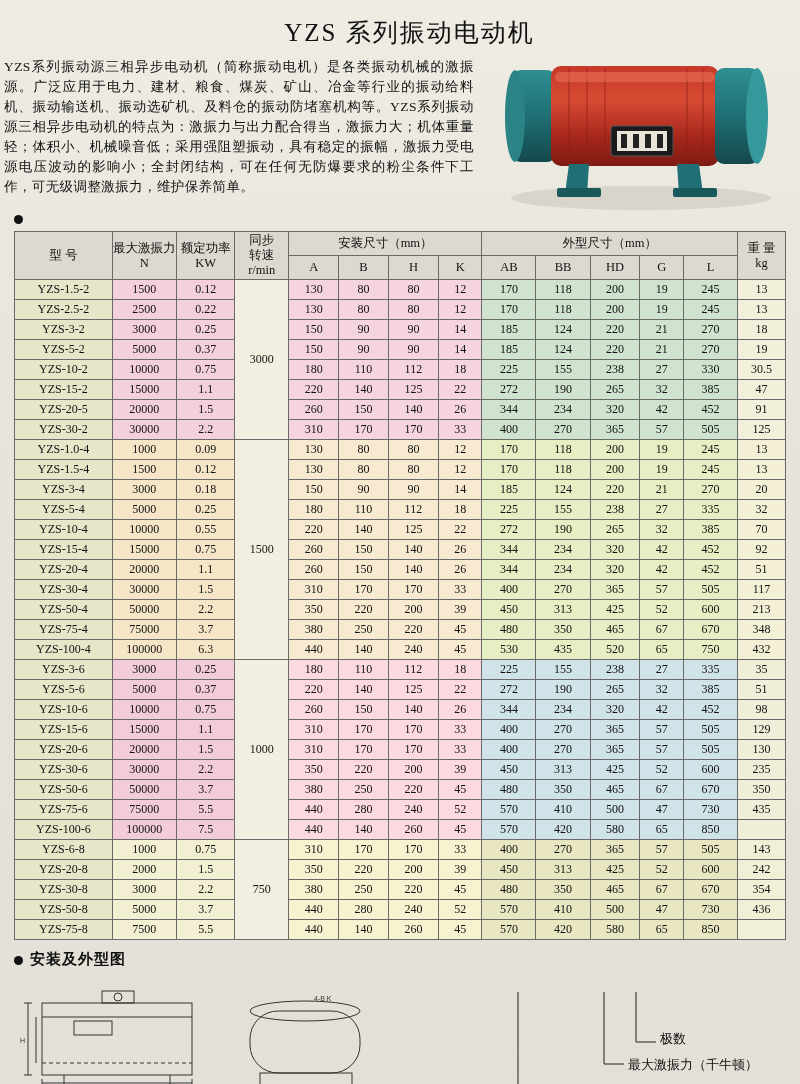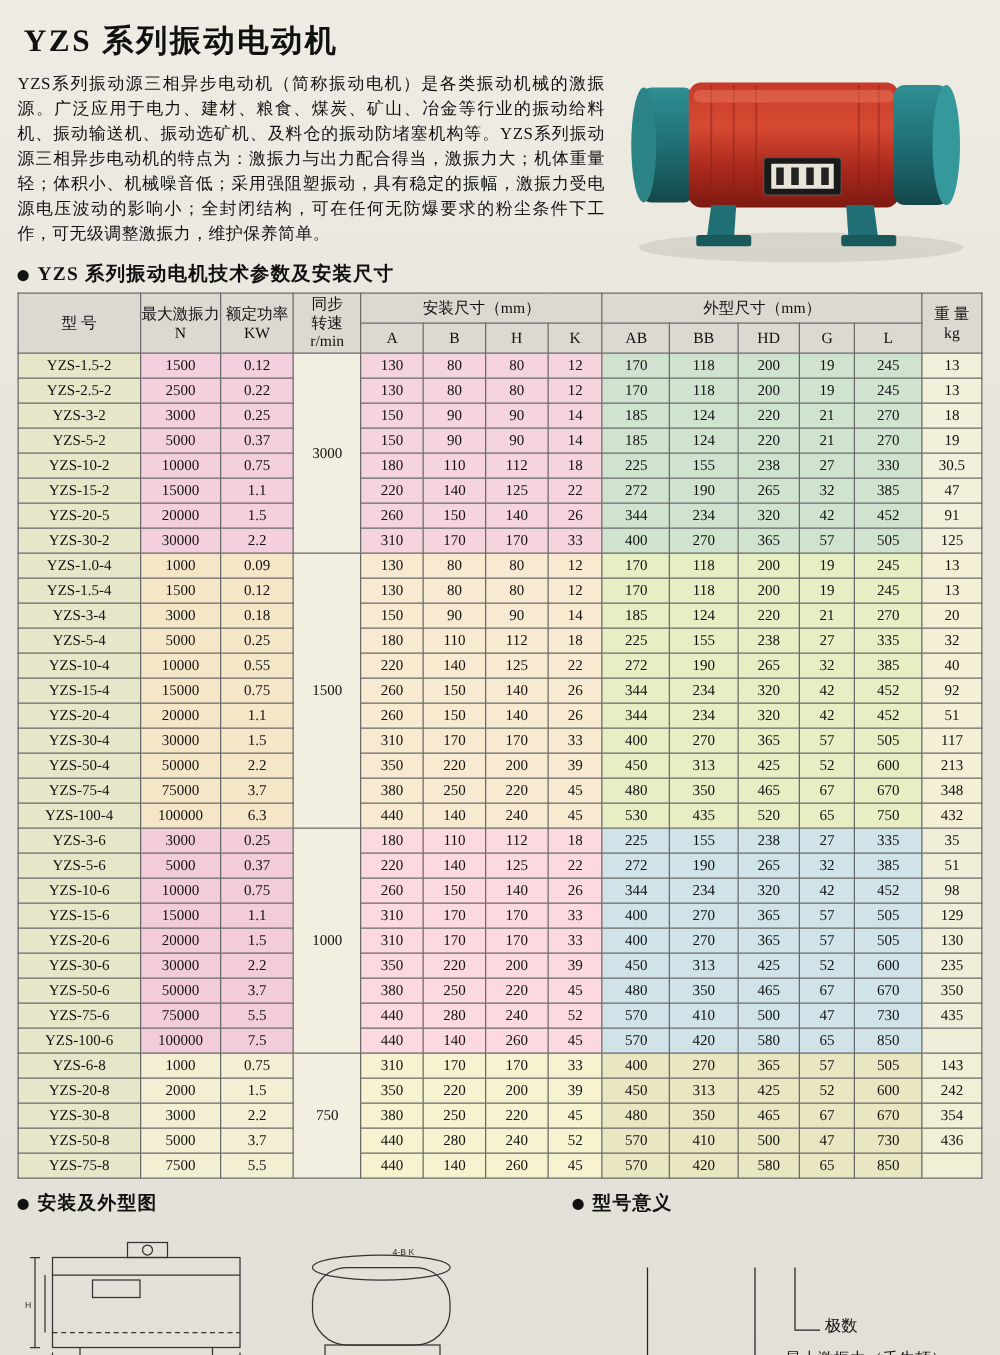--- a/index.html
+++ b/index.html
@@ -10,34 +10,34 @@
     color:#111;
     position:relative;
     overflow:hidden;
   }
   .page{
     position:absolute;inset:0;
     background:linear-gradient(180deg,#efece4 0%,#e7e4dc 40%,#e3e0d7 100%);
     padding:0;
   }
   .title{
-    text-align:left;
+    text-align:center;
     font-size:25px;
-    font-weight:bold;
+    font-weight:normal;
     letter-spacing:2px;
     margin:10px 0 8px 0;
     padding-top:6px;
     padding-left:19px;
   }
   .intro{
     font-size:13.5px;
     line-height:20px;
     text-align:justify;
     width:470px;
-    margin-left:14px;
+    margin-left:4px;
     letter-spacing:0.4px;
     text-indent:0;
   }
   .motor-photo{
     position:absolute;
     right:14px;top:38px;
     width:295px;height:175px;
   }
   .section-head{
     margin:12px 0 4px 14px;
@@ -162,21 +162,21 @@
       <path d="M78 126 L74 156 L96 156 L98 126 Z" fill="#1f6f74"></path>
       <path d="M186 126 L188 156 L212 156 L208 126 Z" fill="#1f6f74"></path>
       <rect x="66" y="150" width="44" height="9" rx="2" fill="#19595c"></rect>
       <rect x="182" y="150" width="44" height="9" rx="2" fill="#19595c"></rect>
 
       <rect x="64" y="34" width="160" height="10" rx="5" fill="#ef7f63" opacity="0.45"></rect>
     </svg>
   </div>
 
   <div class="section-head">
-    <span class="bullet"></span><span>YZS 系列振动电机技术参数及安装尺寸</span>
+    <span class="bullet"></span>
   </div>
 
   <table class="spec">
     <colgroup>
       <col style="width:94px">
         <col style="width:62px">
         <col style="width:56px">
         <col style="width:52px">
       <col style="width:48px">
         <col style="width:48px">
@@ -413,21 +413,21 @@
           <td class="c-power">0.55</td>
           <td class="c-inst">220</td>
           <td class="c-inst">140</td>
           <td class="c-inst">125</td>
           <td class="c-inst">22</td>
           <td class="c-out">272</td>
           <td class="c-out">190</td>
           <td class="c-out">265</td>
           <td class="c-out">32</td>
           <td class="c-out">385</td>
-          <td class="c-weight">40</td>
+          <td class="c-weight">70</td>
         </tr>
         <tr class="grp2">
           <td class="c-model">YZS-15-4</td>
           <td class="c-force">15000</td>
           <td class="c-power">0.75</td>
           <td class="c-inst">260</td>
           <td class="c-inst">150</td>
           <td class="c-inst">140</td>
           <td class="c-inst">26</td>
           <td class="c-out">344</td>
@@ -770,23 +770,20 @@
             <text x="286" y="121">A</text>
             <text x="6" y="66">H</text>
             <text x="100" y="126">B</text>
           </g>
           <text x="366" y="144" font-size="13" fill="#111">卧式</text>
         </svg>
       </div>
     </div>
 
     <div class="br">
-      <div class="sub-head">
-        <span class="bullet"></span><span>型号意义</span>
-      </div>
       <div class="modelmean">
         <svg width="330" height="120" viewBox="0 0 330 120" style="position:absolute;left:0;top:26px;">
           <g stroke="#222" stroke-width="1" fill="none">
             <path d="M178 2 L178 52 L198 52"></path>
             <path d="M146 2 L146 74 L166 74"></path>
             <path d="M60 2 L60 96 L80 96"></path>
           </g>
         </svg>
         <div style="position:absolute;left:202px;top:66px;font-size:13px;">极数</div>
         <div style="position:absolute;left:170px;top:92px;font-size:13px;">最大激振力（千牛顿）</div>

